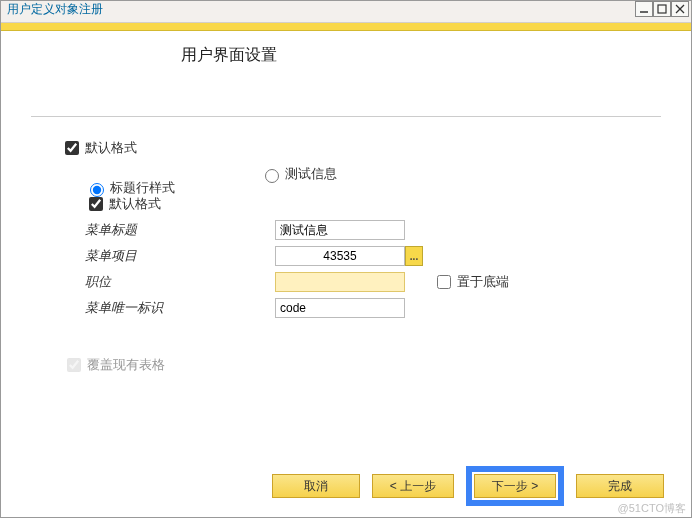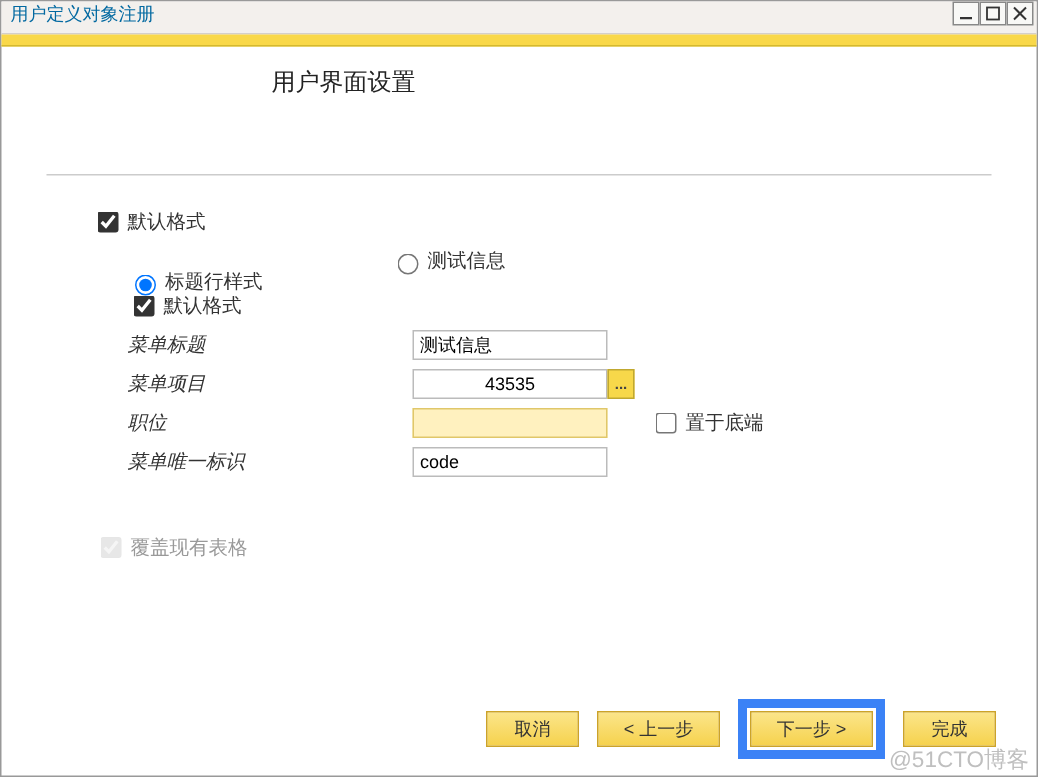--- a/index.html
+++ b/index.html
@@ -25,24 +25,24 @@
   .label { font-size:13px; color:#333; }
   .label.disabled { color:#999; }
   .field-label { width:170px; color:#333;font-style:italic; }
   .text-in { width:130px; height:20px; border:1px solid #bbb; background:#fff; padding:0 4px; font-size:12px;margin-left:20px; }
   .text-in.yellow { background:#fff1bf; border-color:#e0c76a; }
   .text-in.right { text-align:center; }
   .browse { width:18px; height:20px; background:#f7d84a; border:1px solid #c0a830; display:flex; align-items:center; justify-content:center; font-size:10px; font-weight:bold; color:#444; cursor:pointer; }
   .gap-radio { width:175px; }
   .bottom-check { margin:34px 0 0 62px; display:flex; align-items:center; }
   .footer { position:absolute; right:28px; bottom:12px; display:flex; gap:12px; align-items:center; }
-  .btn { width:62px; height:24px; background:linear-gradient(#fbe58a,#f6d24d); border:1px solid #cca329; color:#333; font-size:12px; cursor:pointer; display:flex; align-items:center; justify-content:center; }
+  .btn { width:88px; height:24px; background:linear-gradient(#fbe58a,#f6d24d); border:1px solid #cca329; color:#333; font-size:12px; cursor:pointer; display:flex; align-items:center; justify-content:center; }
   .btn.wide { width:82px; }
   .highlight-box { border:6px solid #3b82f6; padding:2px; display:flex; }
-  .watermark { position:absolute; right:6px; bottom:2px; font-size:15px; color:#bfbfbf; }
+  .watermark { position:absolute; right:6px; bottom:2px; font-size:11px; color:#bfbfbf; }
 </style>
 </head>
 <body>
 
 <div class="window">
 
   <div class="titlebar">
     <span>用户定义对象注册</span>
     <div class="title-right">
       <div class="ctrl">

